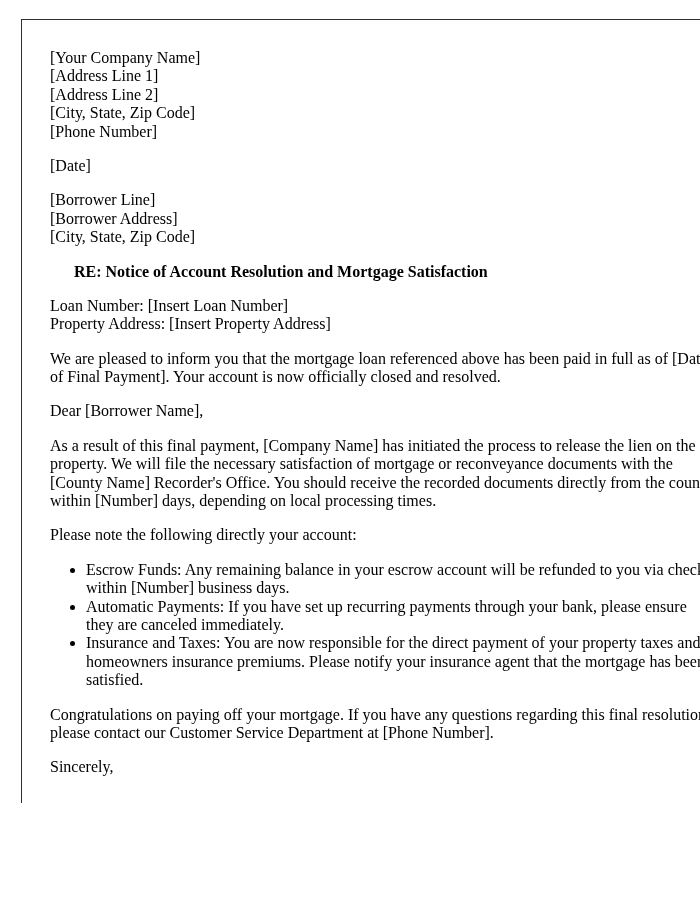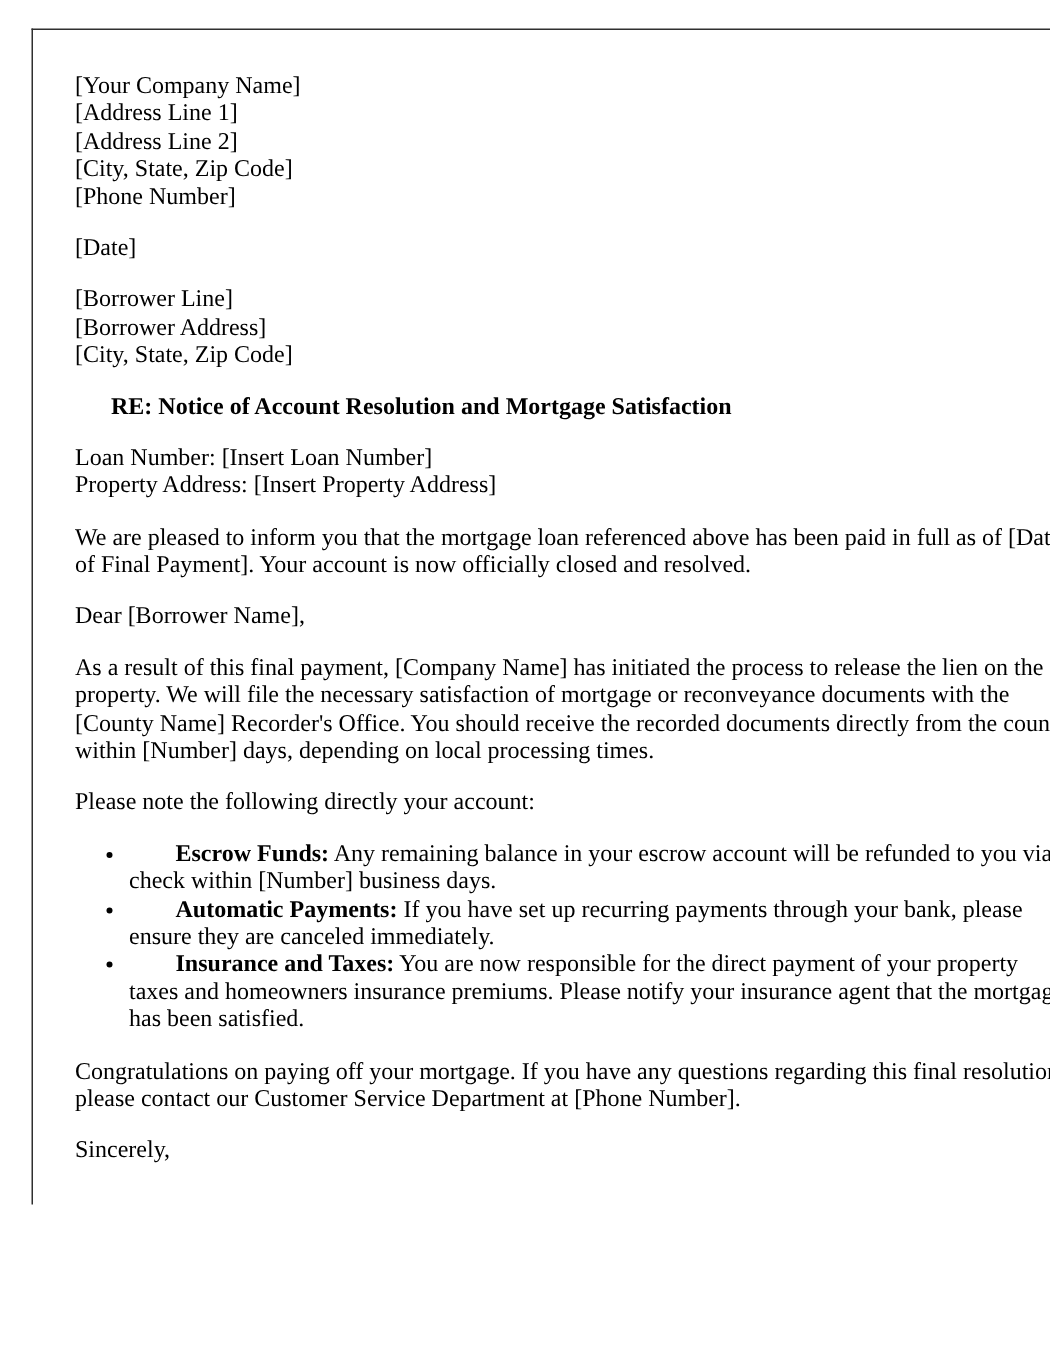--- a/index.html
+++ b/index.html
@@ -39,22 +39,21 @@
   ul.bullets {
     margin: 16px 0;
     padding-left: 36px;
     list-style-type: disc;
   }
   ul.bullets li {
     margin: 0;
     padding: 0;
   }
   .bullet-label {
-    font-weight: bold;
-    margin-left: 31px;
+    font-weight: normal;
   }
 </style>
 </head>
 <body>
 
 <div class="page" style="border-color: rgb(47, 47, 47); color: rgb(0, 0, 0); background: rgb(255, 255, 255);">
 
   <div class="para">
     <div>[Your Company Name]</div>
     <div>[Address Line 1]</div>

